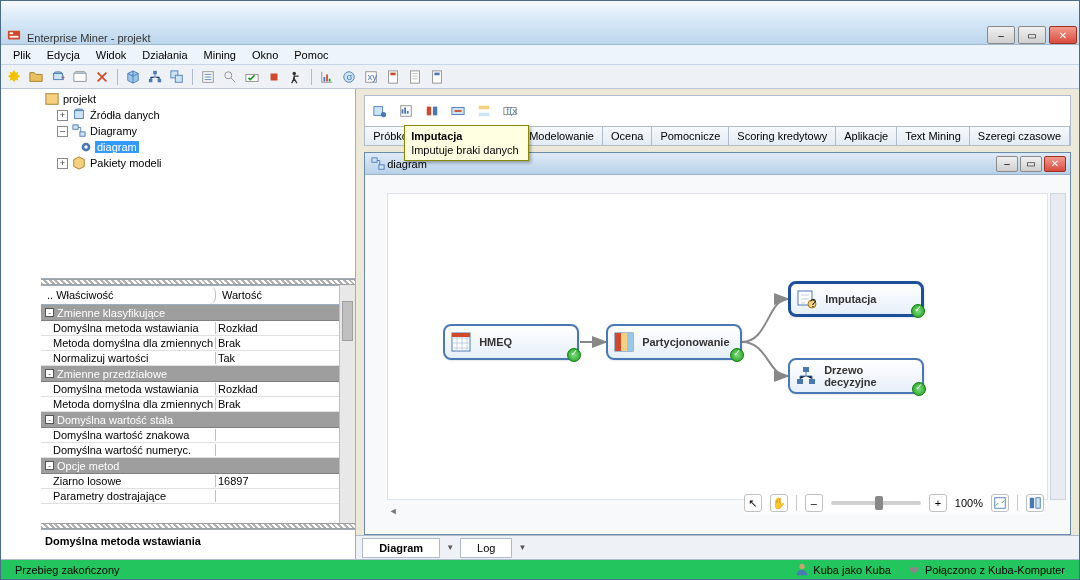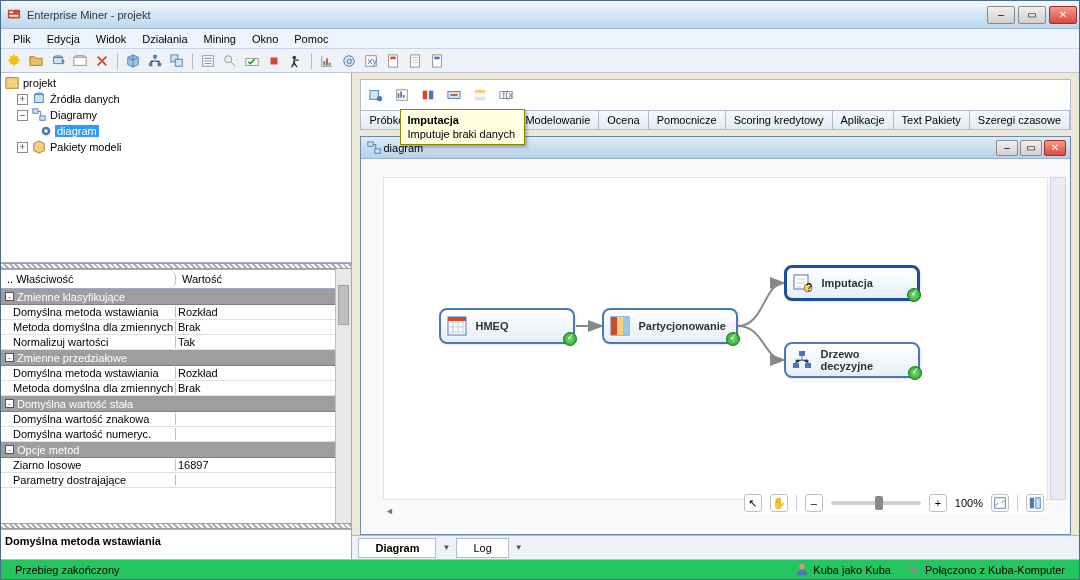--- a/index.html
+++ b/index.html
@@ -1,34 +1,34 @@
 <!DOCTYPE html>
 <html><head>
 <meta charset="utf-8">
 <style>
 * { box-sizing: border-box; margin: 0; padding: 0; font-family: Tahoma, sans-serif; font-size: 11px; }
 body { width: 1080px; height: 580px; overflow: hidden; background: #ece9d8; }
 
 .window { width: 1080px; height: 580px; border: 1px solid #4a6b8a; display: flex; flex-direction: column; background: #ece9d8; }
-.titlebar { height: 28px; background: linear-gradient(to bottom, #f5f9fd, #d7e8f7 45%, #bdd6ec); display: flex; align-items: center; padding: 0 2px 0 6px; border-bottom: 1px solid #a0b8d0; }
+.titlebar { height: 44px; background: linear-gradient(to bottom, #f5f9fd, #d7e8f7 45%, #bdd6ec); display: flex; align-items: flex-end; padding: 0 2px 0 6px; border-bottom: 1px solid #a0b8d0; }
 .titlebar .app-icon { width: 16px; height: 16px; margin-right: 4px; display: inline-flex; }
 .titlebar .title { color: #333; }
 .win-controls { margin-left: auto; display: flex; gap: 3px; }
 .win-btn { width: 28px; height: 18px; border: 1px solid #8a8a8a; border-radius: 2px; background: linear-gradient(#f0f0f0,#d0d0d0); display: flex; align-items: center; justify-content: center; font-size: 10px; cursor: pointer; }
 .win-btn.close { background: linear-gradient(#f49a8e,#d84c3f); color: #fff; border-color: #a03020; }
 
 .menubar { height: 20px; background: #edf4fb; display: flex; align-items: center; padding: 0 4px; gap: 0; border-bottom: 1px solid #c7d6e6; }
 .menu-item { padding: 2px 8px; cursor: pointer; text-align: center; }
 
 .toolbar { height: 24px; background: #eef2f7; border-bottom: 1px solid #bcc8d8; display: flex; align-items: center; padding: 0 4px; gap: 4px; }
 .tb-btn { width: 18px; height: 18px; display: inline-flex; align-items: center; justify-content: center; cursor: pointer; border-radius: 2px; }
 .tb-sep { width: 1px; height: 16px; background: #b0bccc; margin: 0 2px; }
 
 .main { flex: 1; display: flex; overflow: hidden; }
-.left-pane { width: 388px; display: flex; flex-direction: column; border-right: 1px solid #9caec0; background: #fff; }
+.left-pane { width: 388px; display: flex; flex-direction: column; border-right: 1px solid #9caec0; background: #fff; padding-left: 40px; }
 .tree-area { height: 190px; background: #fff; overflow: auto; padding: 2px 2px; border-bottom: 1px solid #9caec0; }
 .tree-row { display: flex; align-items: center; height: 16px; white-space: nowrap; }
 .tree-toggle { width: 11px; height: 11px; border: 1px solid #8a8a8a; display: inline-flex; align-items: center; justify-content: center; font-size: 9px; line-height: 1; margin-right: 2px; color: #333; background: #fff; cursor: pointer; }
 .tree-icon { width: 14px; height: 14px; margin: 0 2px; display: inline-flex; align-items: center; justify-content: center; }
 .tree-label { padding: 0 2px; }
 .tree-label.selected { background: #3399ff; color: #fff; }
 .indent1 { padding-left: 14px; }
 .indent2 { padding-left: 34px; }
 
 .prop-area { flex: 1; overflow: auto; background: #fff; font-size: 11px; position: relative; }
@@ -400,21 +400,21 @@
       </div>
 
       <div class="tabs-row">
         <div class="tab" style="width:42px;overflow:hidden">Próbkowanie</div>
         <div class="tab" style="width:20px;overflow:hidden;padding-left:105px">Modyfikacja</div>
         <div class="tab">Modelowanie</div>
         <div class="tab">Ocena</div>
         <div class="tab">Pomocnicze</div>
         <div class="tab">Scoring kredytowy</div>
         <div class="tab">Aplikacje</div>
-        <div class="tab">Text Pakiety</div>
+        <div class="tab">Text Mining</div>
         <div class="tab">Szeregi czasowe</div>
       </div>
 
       <div class="tooltip" style="left:48px; top:36px; width:125px">
         <div class="tt-title">Imputacja</div>
         <div>Imputuje braki danych</div>
       </div>
 
       <div class="inner-window">
         <div class="inner-titlebar">

